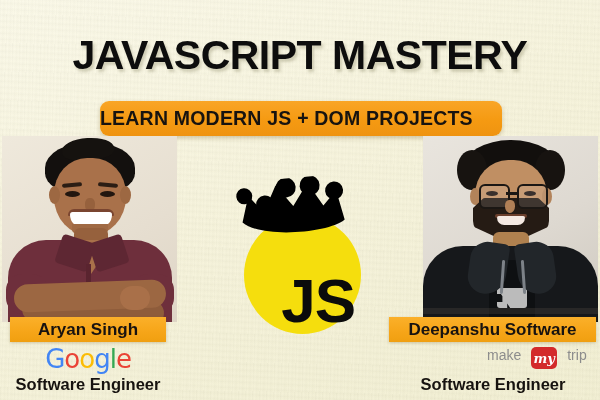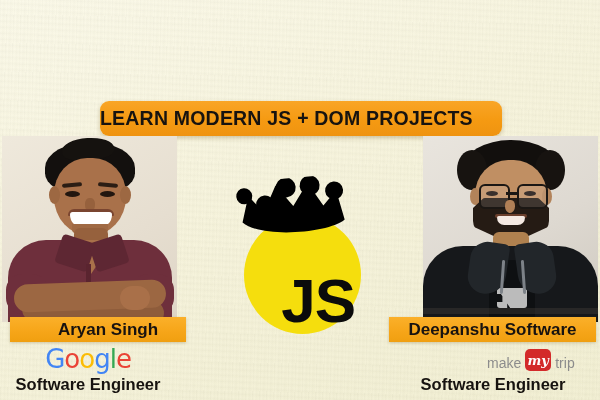--- a/index.html
+++ b/index.html
@@ -122,60 +122,61 @@
   }
   .crown{position:absolute;left:0px;top:0px;width:116px;height:72px;transform:rotate(-5deg);}
 
   
   .nameplate{
     position:absolute;height:25px;
     background:linear-gradient(180deg,#fbb02a 0%,#f6a518 60%,#f09f10 100%);
     display:flex;align-items:center;justify-content:center;
     box-shadow:0 1px 3px rgba(120,90,20,0.28);
   }
-  .nameplate.left{left:10px;top:317px;width:156px;padding-left:20px;}
+  .nameplate.left{left:10px;top:317px;width:156px;}
   .nameplate.right{left:389px;top:317px;width:207px;}
   .name-text{font-size:17px;font-weight:700;color:#181310;white-space:nowrap;}
 
   
   .google{
     position:absolute;left:0;top:345px;width:176px;text-align:center;
     font-size:26px;font-weight:400;line-height:28px;letter-spacing:-1px;
     font-family:"DejaVu Sans", sans-serif;
   }
   .g1{color:#4285f4;}.g2{color:#ea4335;}.g3{color:#fbbc05;}
   .g4{color:#4285f4;}.g5{color:#34a853;}.g6{color:#ea4335;}
 
   .alibaba{
     position:absolute;left:358px;top:348px;height:22px;
     display:flex;align-items:baseline;
     font-size:19px;line-height:22px;letter-spacing:-0.5px;
   }
   .ali-main{color:#e8590c;font-weight:700;}
   .ali-com{color:#b9b0a2;font-weight:400;font-size:17px;}
 
-  .mmt{position:absolute;left:487px;top:347px;height:24px;display:flex;align-items:flex-end;gap:4px;}
+  .mmt{position:absolute;left:487px;top:347px;height:24px;display:flex;align-items:flex-start;gap:10px;}
   .mmt-word{font-size:14px;color:#8c8c8c;font-weight:400;line-height:16px;}
   .mmt-badge{
     width:26px;height:22px;background:#d32a2a;border-radius:5px;
     display:flex;align-items:center;justify-content:center;
     color:#fff;font-style:italic;font-weight:700;font-size:13px;
     font-family:"DejaVu Serif", serif;
   }
 
   
   .role{position:absolute;font-size:16.5px;font-weight:700;color:#16120f;white-space:nowrap;}
   .role.left{left:0;top:375px;width:176px;text-align:center;}
   .role.right{left:398px;top:375px;width:190px;text-align:center;}
 </style>
 </head>
 <body>
 
 <div id="thumb">
 
+  <div class="title">JAVASCRIPT MASTERY</div>
 
   <div class="banner">
     <span class="banner-text">LEARN MODERN JS + DOM PROJECTS</span>
   </div>
 
   <div class="photo left">
     <div class="photo-bg"></div>
     <div class="hair L-hair"></div>
     <div class="L-hairtuft"></div>
     <div class="face L-face"></div>

